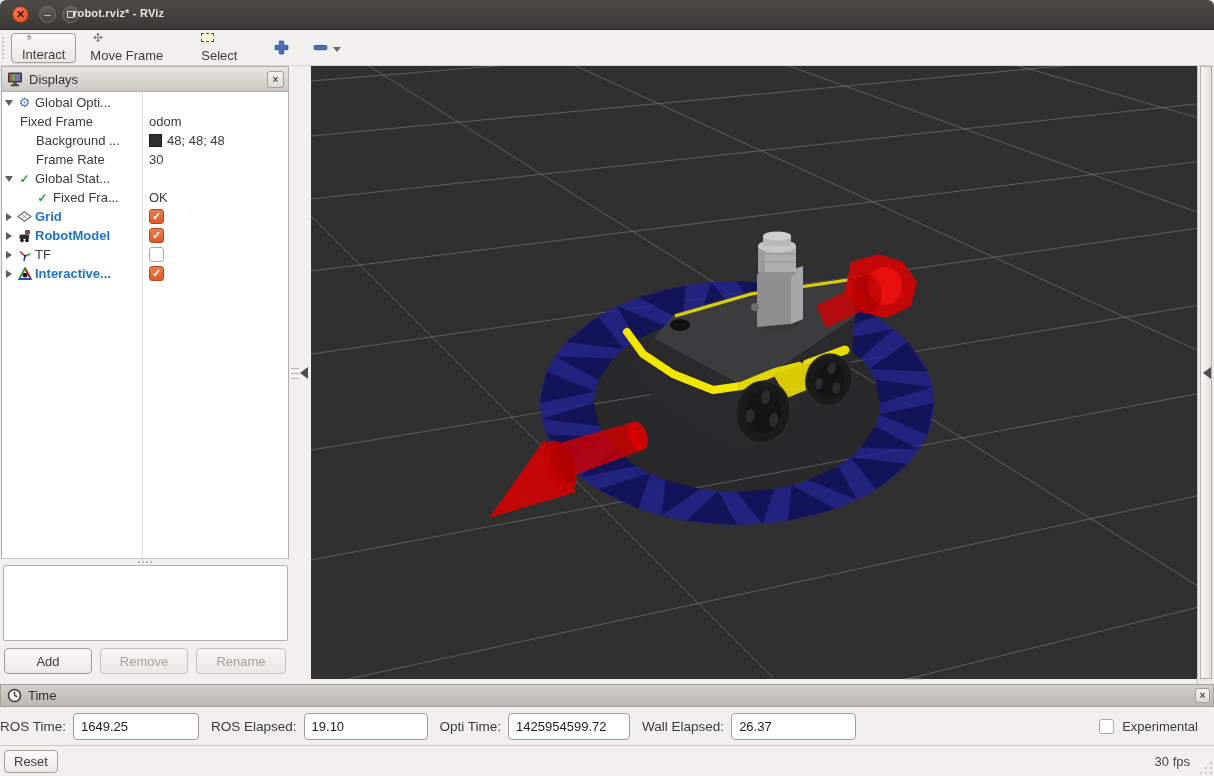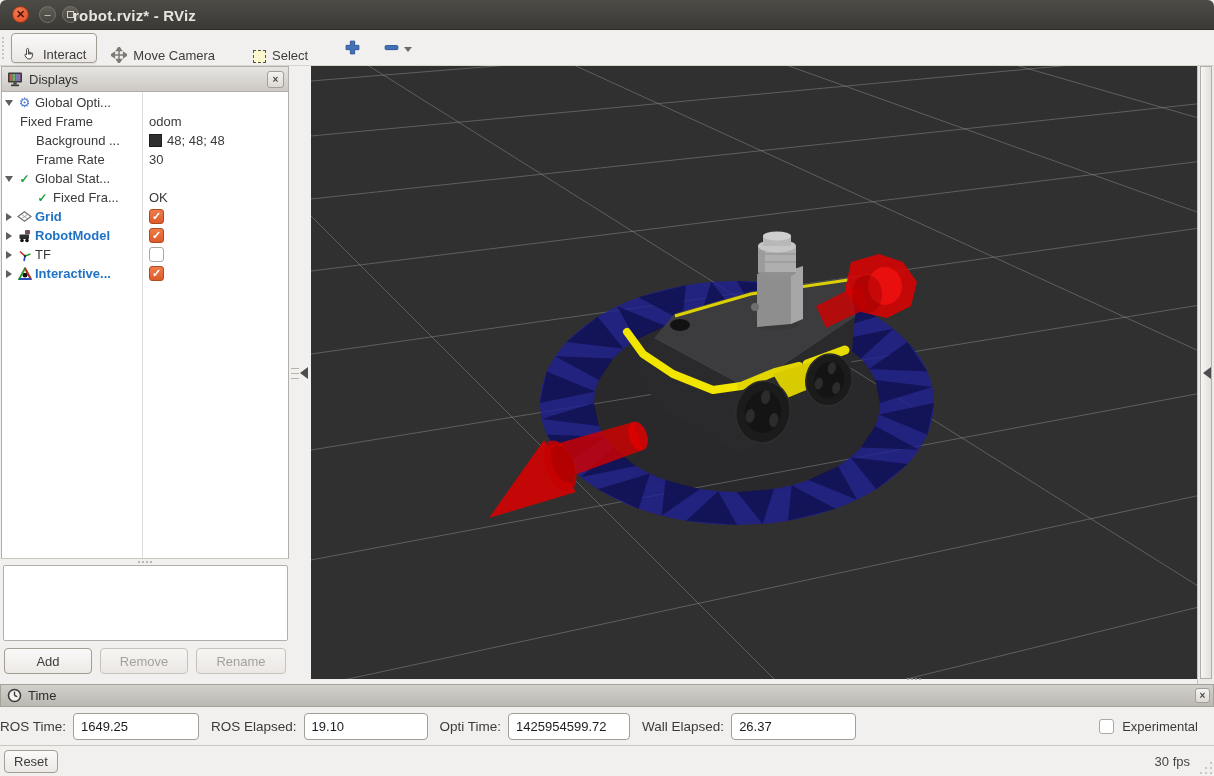--- a/index.html
+++ b/index.html
@@ -12,27 +12,27 @@
     background:linear-gradient(#4D4B46,#3B3A36);border-bottom:1px solid #2c2b28;
     border-radius:6px 6px 0 0;}
   .winbtn{position:absolute;top:6px;width:17px;height:17px;border-radius:50%;
     display:flex;align-items:center;justify-content:center;font-size:11px;line-height:1;}
   .winbtn.close{left:12px;background:radial-gradient(circle at 35% 30%,#F47A50,#DF4A22);
     border:1px solid #8f3715;color:#4A1505;font-weight:bold;}
   .winbtn.minw{left:39px;}
   .winbtn.maxw{left:62px;}
   .winbtn.gray{background:linear-gradient(#615E57,#474540);border:1px solid #77736a;color:#D8D4CA;}
   .maxglyph{width:7px;height:7px;border:1.5px solid #D8D4CA;display:block;}
-  .wtitle{position:absolute;left:73px;top:7px;color:#E9E5DE;font-weight:bold;font-size:15px;letter-spacing:.2px;}
+  .wtitle{position:absolute;left:73px;top:7px;color:#E9E5DE;font-weight:bold;font-size:11px;letter-spacing:.2px;}
   
   .toolbar{position:absolute;left:0;top:30px;width:1214px;height:36px;background:#F1F0EE;
     border-bottom:1px solid #D8D4CE;display:flex;align-items:center;}
   .tbgrip{width:5px;height:22px;margin-left:2px;border-left:2px dotted #C8C4BD;}
-  .tool{display:flex;align-items:flex-end;gap:6px;padding:0 10px;height:30px;margin-left:4px;
-    border-radius:4px;color:#3c3c3c;}
+  .tool{display:flex;align-items:flex-start;gap:6px;padding:0 10px;height:30px;margin-left:4px;
+    border-radius:4px;color:#3c3c3c;flex-direction:column;}
   .tool.active{border:1px solid #A49D94;background:linear-gradient(#FAF9F8,#EAE7E3);
     box-shadow:0 1px 1px rgba(0,0,0,.08);}
   .selbox{width:13px;height:13px;background:#FCF7CE;border:1.4px dashed #55524c;}
   .iconbtn{margin-left:14px;display:flex;align-items:center;}
   .caret{width:0;height:0;border-left:4px solid transparent;border-right:4px solid transparent;
     border-top:5px solid #6E6A64;margin-left:4px;margin-top:3px;}
   
   .main{position:absolute;left:0;top:66px;width:1214px;height:618px;background:#F1F0EE;}
   .panel{position:absolute;left:1px;top:0;width:288px;height:762px;}
   .phead{position:absolute;left:0;top:0;width:288px;height:26px;
@@ -130,21 +130,21 @@
       <svg width="16" height="16" viewBox="0 0 16 16">
         <g stroke="#7E7B74" stroke-width="1.5" fill="#7E7B74">
           <line x1="8" y1="3" x2="8" y2="13"></line>
             <line x1="3" y1="8" x2="13" y2="8"></line>
           <path d="M8 0 L10.3 3.4 H5.7 Z"></path>
             <path d="M8 16 L10.3 12.6 H5.7 Z"></path>
           <path d="M0 8 L3.4 5.7 V10.3 Z"></path>
             <path d="M16 8 L12.6 5.7 V10.3 Z"></path>
         </g>
       </svg>
-      <span>Move Camera</span>
+      <span>Move Frame</span>
     </div>
 
     <div class="tool" style="margin-left:18px">
       <span class="selbox"></span>
       <span>Select</span>
     </div>
 
     <span class="iconbtn" style="margin-left:26px">
       <svg width="17" height="17" viewBox="0 0 16 16">
         <path d="M6 2 h4 v4 h4 v4 h-4 v4 h-4 v-4 H2 V6 h4 z" fill="#4472B9" stroke="#2C5494" stroke-width=".9"></path>

